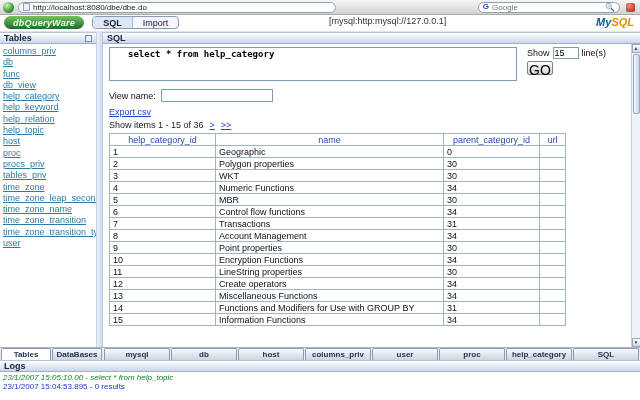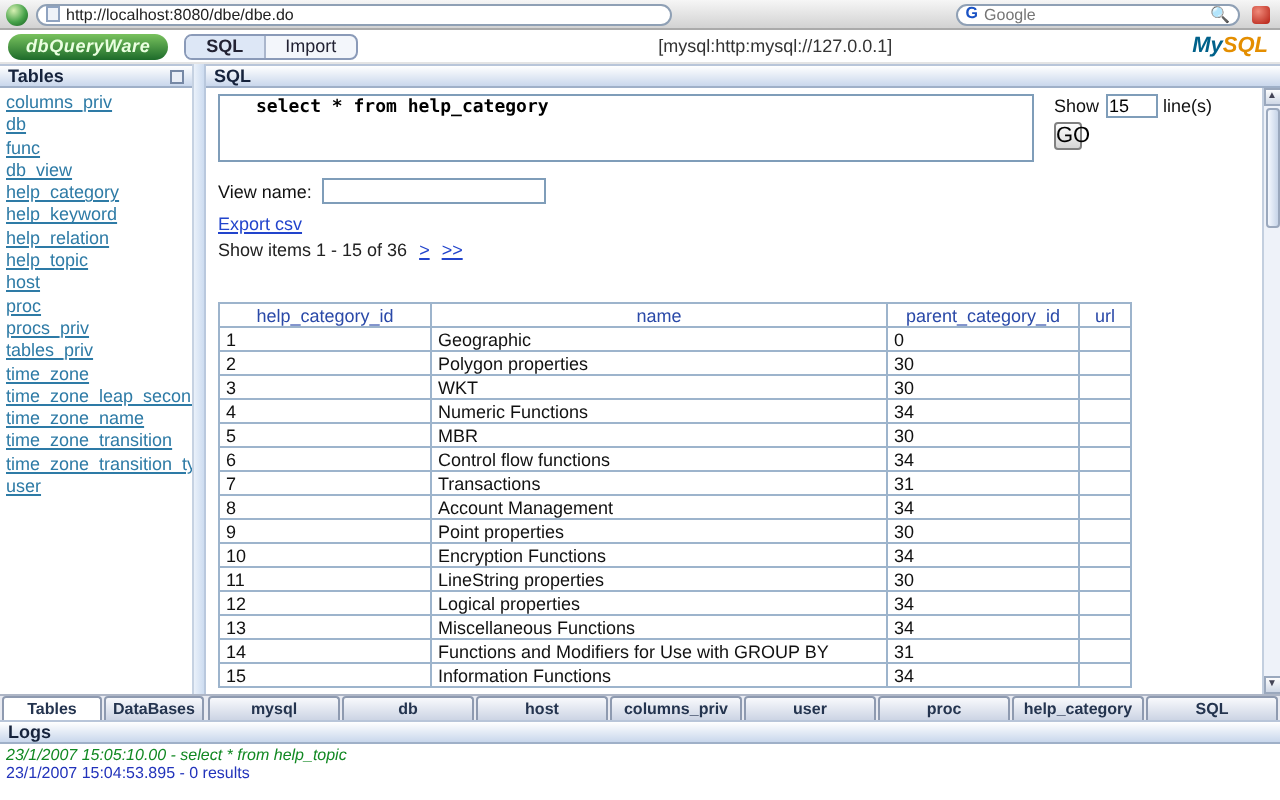--- a/index.html
+++ b/index.html
@@ -13,21 +13,21 @@
   .url-field{flex:0 0 318px;height:11px;background:#fff;border:1px solid #8fa0b5;border-radius:6px;display:flex;align-items:center;gap:3px;padding:0 4px;overflow:hidden}
   .page-icon{width:7px;height:8px;background:#eef2f8;border:1px solid #8fa3c0;flex:0 0 7px}
   .url-text{font-size:8px;color:#222;white-space:nowrap}
   .search-box{margin-left:auto;flex:0 0 128px;height:11px;background:#fff;border:1px solid #8fa0b5;border-radius:6px;display:flex;align-items:center;gap:3px;padding:0 4px}
   .g-icon{color:#1a52c4;font-weight:bold;font-size:8px;line-height:8px}
   .search-input{border:none;outline:none;flex:1;font-size:8px;min-width:0;background:transparent}
   .mag-icon{color:#777;font-size:8px}
   .stop-icon{width:9px;height:9px;border-radius:2px;background:radial-gradient(circle at 35% 30%,#f08a7a,#b41e12);flex:0 0 9px;margin:0 2px}
 
   
-  .app-bar{height:17px;flex:0 0 17px;background:#fff;display:flex;align-items:center;gap:8px;padding:1px 4px;border-bottom:1px solid #e4e4e4}
+  .app-bar{height:17px;flex:0 0 17px;background:#fff;display:flex;align-items:flex-start;gap:8px;padding:1px 4px;border-bottom:1px solid #e4e4e4}
   .logo{height:13px;padding:0 9px;border-radius:7px;background:linear-gradient(#79c25e,#1d6b2a);color:#eaffe0;font-weight:bold;font-style:italic;font-size:9px;display:flex;align-items:center;letter-spacing:.3px}
   .mode-tabs{display:flex;height:13px;border:1px solid #8a9ab8;border-radius:4px;overflow:hidden;background:#f3f6fb}
   .mode-tab{padding:0 10px;display:flex;align-items:center;color:#223;cursor:pointer}
   .mode-tab.active{background:#dde7f6;font-weight:bold}
   .mode-tab+.mode-tab{border-left:1px solid #aab6cc}
   .flex-sp{flex:1}
   .connection{color:#333;font-size:9px;white-space:nowrap}
   .mysql-logo{font-weight:bold;font-style:italic;font-size:11px;margin-right:2px;white-space:nowrap}
   .mysql-logo .my{color:#00618a}
   .mysql-logo .sql{color:#e48e00}
@@ -44,31 +44,31 @@
   .splitter{width:6px;flex:0 0 6px;background:linear-gradient(90deg,#eaf1fa,#cddcf0);border-right:1px solid #b9c8dd}
   .main{flex:1;display:flex;flex-direction:column;min-width:0;min-height:0}
   .main-body{flex:1;display:flex;min-height:0}
   .work{flex:1;padding:3px 4px 0 6px;overflow:hidden}
 
   .query-row{display:flex;align-items:flex-start}
   .query-box{width:408px;height:34px;border:1px solid #7f9db9;font-family:"DejaVu Sans Mono",monospace;font-size:9px;font-weight:bold;padding:1px 18px;resize:none;overflow:hidden}
   .show-controls{margin-left:10px;display:flex;flex-direction:column;gap:2px}
   .show-line{display:flex;align-items:center;gap:3px}
   .show-input{width:26px;height:12px;border:1px solid #7f9db9;font-size:9px;padding:0 1px}
-  .go-btn{width:14px;height:14px;background:linear-gradient(#fefefe,#d6d6d6);border:1px solid #808080;border-radius:2px;font-size:11px;font-weight:normal;cursor:pointer}
+  .go-btn{width:26px;height:14px;background:linear-gradient(#fefefe,#d6d6d6);border:1px solid #808080;border-radius:2px;font-size:14px;font-weight:normal;cursor:pointer}
 
   .view-row{margin-top:8px;display:flex;align-items:center;gap:5px}
   .view-input{width:112px;height:13px;border:1px solid #7f9db9;font-size:9px;padding:0 2px}
   .create-view-btn{height:14px;padding:0 8px;background:linear-gradient(#fefefe,#d6d6d6);border:1px solid #808080;border-radius:2px;font-size:9px;cursor:pointer}
 
   .export-link{display:inline-block;margin-top:5px;color:#2244cc;text-decoration:underline;cursor:pointer}
   .pagination{margin-top:3px;color:#222;display:flex;gap:6px;align-items:center}
   .page-link{color:#2244cc;text-decoration:underline;cursor:pointer}
 
-  table.result{border-collapse:collapse;margin-top:21px;table-layout:fixed}
+  table.result{border-collapse:collapse;margin-top:3px;table-layout:fixed}
   .result th,.result td{border:1px solid #9db4cc;padding:0 3px;font-size:9px;height:12px;overflow:hidden;white-space:nowrap;text-align:left}
   .result th{color:#2a49a8;font-weight:normal;text-align:center;background:#fff}
 
   
   .scrollbar{width:9px;flex:0 0 9px;background:#eef2f9;border-left:1px solid #c3cfdf;display:flex;flex-direction:column;align-items:center;justify-content:space-between;padding:0}
   .sb-btn{width:9px;height:9px;background:linear-gradient(#fdfdfd,#cfd8e6);border:1px solid #9aa8bd;font-size:5px;line-height:7px;text-align:center;color:#445}
   .sb-thumb{flex:0 0 60px;width:7px;background:linear-gradient(90deg,#f4f8fe,#c6d4e8);border:1px solid #9aa8bd;border-radius:2px;margin-top:1px}
   .sb-space{flex:1}
 
   
@@ -255,21 +255,21 @@
                   <td></td>
                 </tr>
                 <tr>
                   <td>11</td>
                   <td>LineString properties</td>
                   <td>30</td>
                   <td></td>
                 </tr>
                 <tr>
                   <td>12</td>
-                  <td>Logical properties</td>
+                  <td>Create operators</td>
                   <td>34</td>
                   <td></td>
                 </tr>
                 <tr>
                   <td>13</td>
                   <td>Miscellaneous Functions</td>
                   <td>34</td>
                   <td></td>
                 </tr>
                 <tr>

